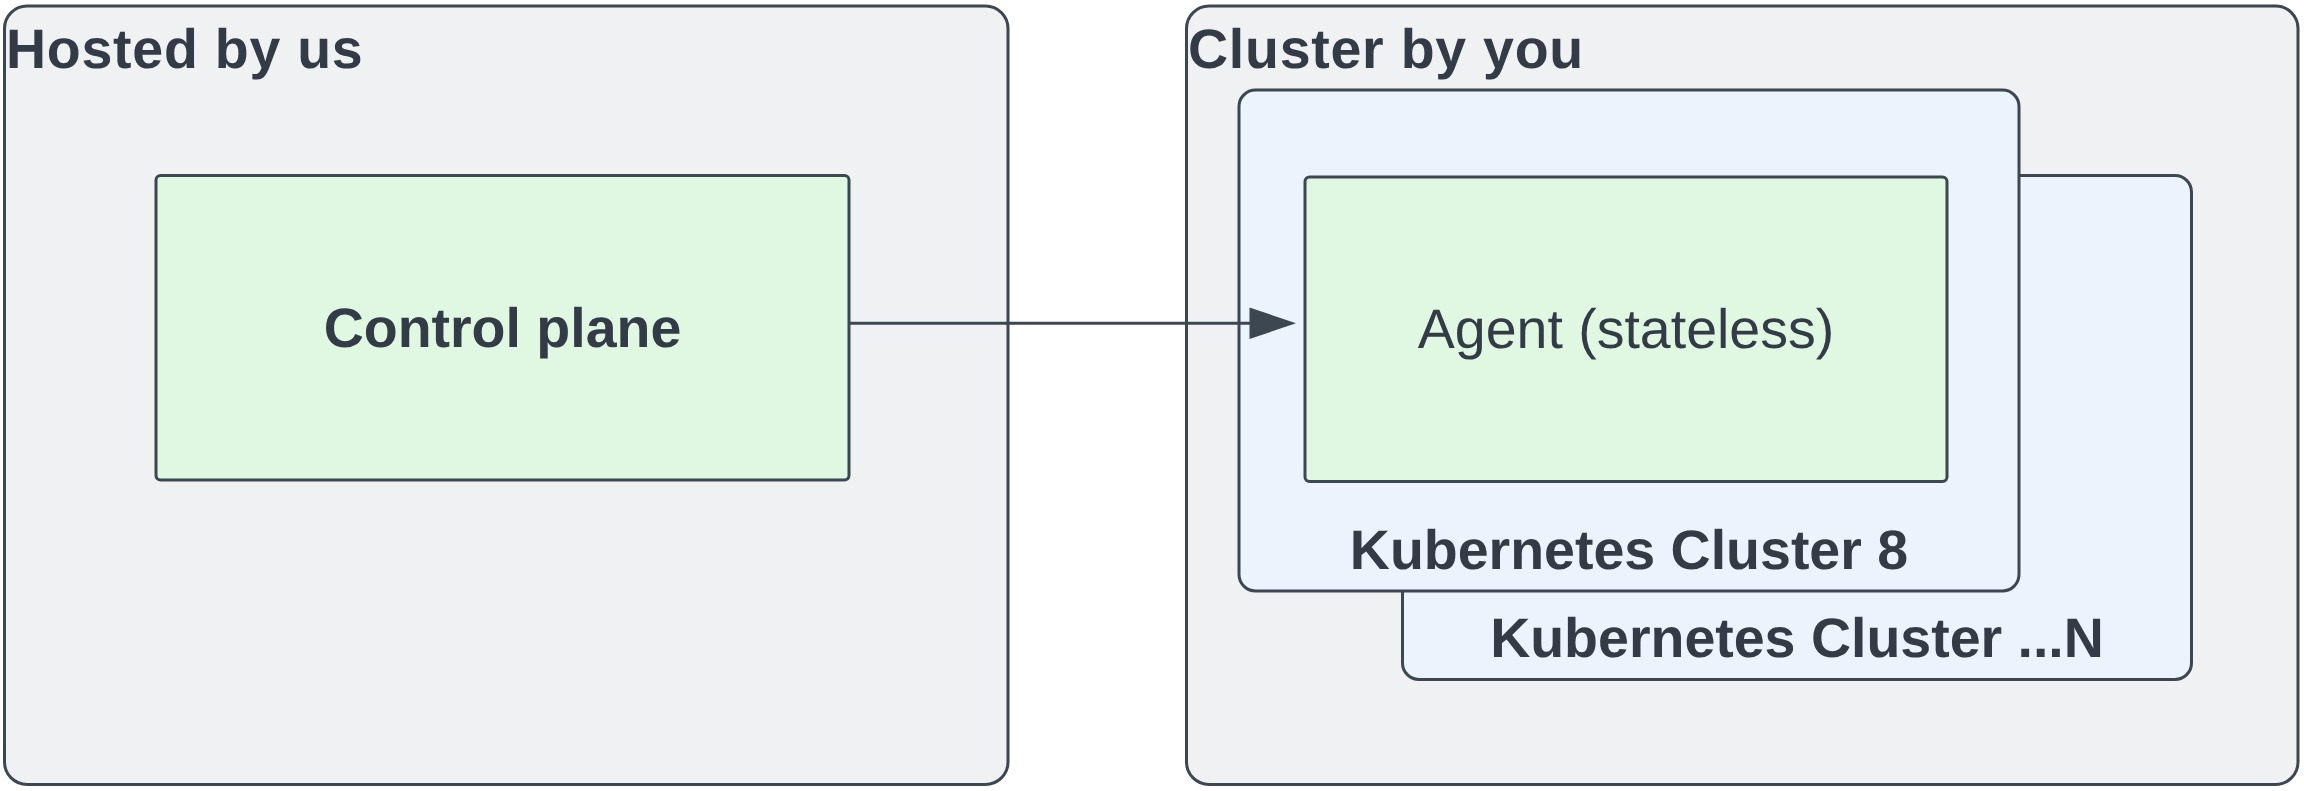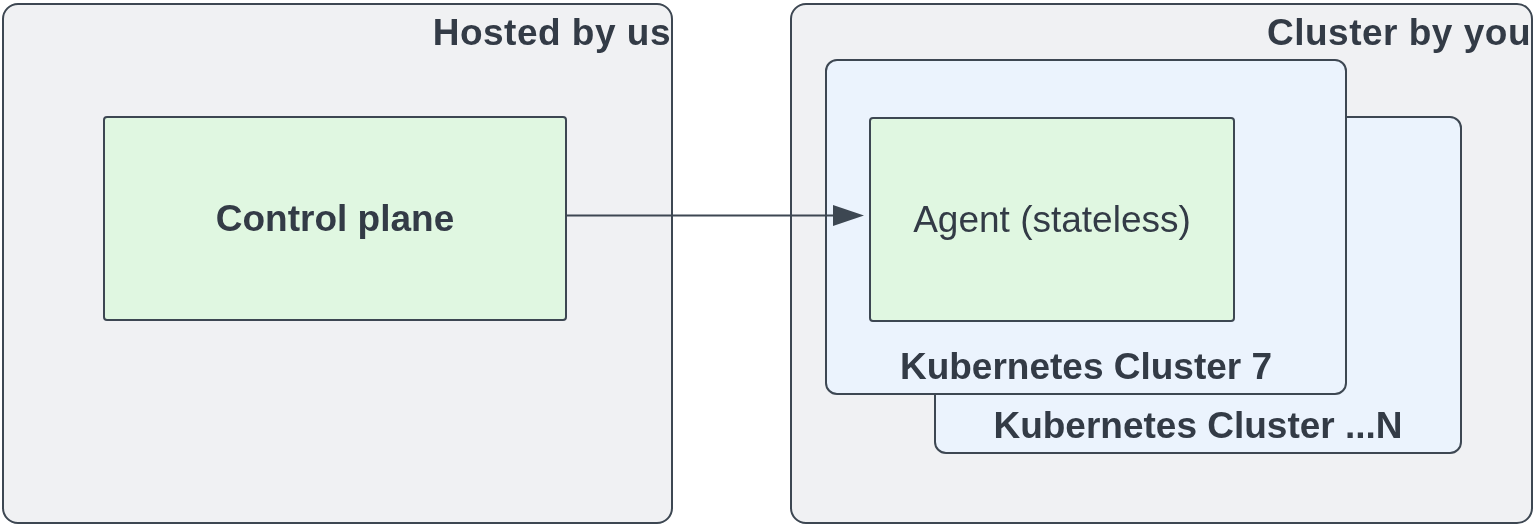--- a/index.html
+++ b/index.html
@@ -22,21 +22,21 @@
     border: 2px solid #3d4752;
     border-radius: 16px;
   }
   #box-hosted-us  { left: 2px;   top: 3px; width: 671px; height: 521px; }
   #box-hosted-you { left: 790px; top: 3px; width: 743px; height: 521px; }
   .outer-title {
     position: absolute;
     top: 7px;
     left: 0;
     width: 100%;
-    text-align: right;
+    text-align: left;
     font-size: 37px;
     font-weight: 700;
     color: #333b46;
     letter-spacing: 0.5px;
   }
   .cluster {
     position: absolute;
     box-sizing: border-box;
     background: #ebf3fd;
     border: 2px solid #3d4752;
@@ -60,21 +60,21 @@
     background: #e0f7e1;
     border: 2px solid #3d4752;
     border-radius: 4px;
     display: flex;
     align-items: center;
     justify-content: center;
     font-size: 37px;
     color: #333b46;
   }
   #control-plane { left: 99px; top: 111px; width: 464px; height: 205px; font-weight: 700; }
-  #agent         { left: 42px; top: 56px;  width: 366px; height: 205px; font-weight: 400; }
+  #agent         { left: 42px; top: 56px;  width: 430px; height: 205px; font-weight: 400; }
   .arrow-layer {
     position: absolute;
     left: 0;
     top: 0;
     width: 1536px;
     height: 527px;
     pointer-events: none;
   }
 </style>
 </head>
@@ -93,21 +93,21 @@
     <div class="outer-title">Cluster by you</div>
 
     <div class="cluster" id="cluster-n">
       <div class="cluster-label">Kubernetes Cluster ...N</div>
     </div>
 
     <div class="cluster" id="cluster-1">
       <div class="node" id="agent">
         <span>Agent (stateless)</span>
       </div>
-      <div class="cluster-label">Kubernetes Cluster 7</div>
+      <div class="cluster-label">Kubernetes Cluster 8</div>
     </div>
   </section>
 
   <svg class="arrow-layer" viewBox="0 0 1536 527">
     <line x1="566" y1="215.5" x2="834" y2="215.5" stroke="#3d4752" stroke-width="2"></line>
     <polygon points="864,215.5 833,205 833,226" fill="#3d4752"></polygon>
   </svg>
 
 </div>
 

